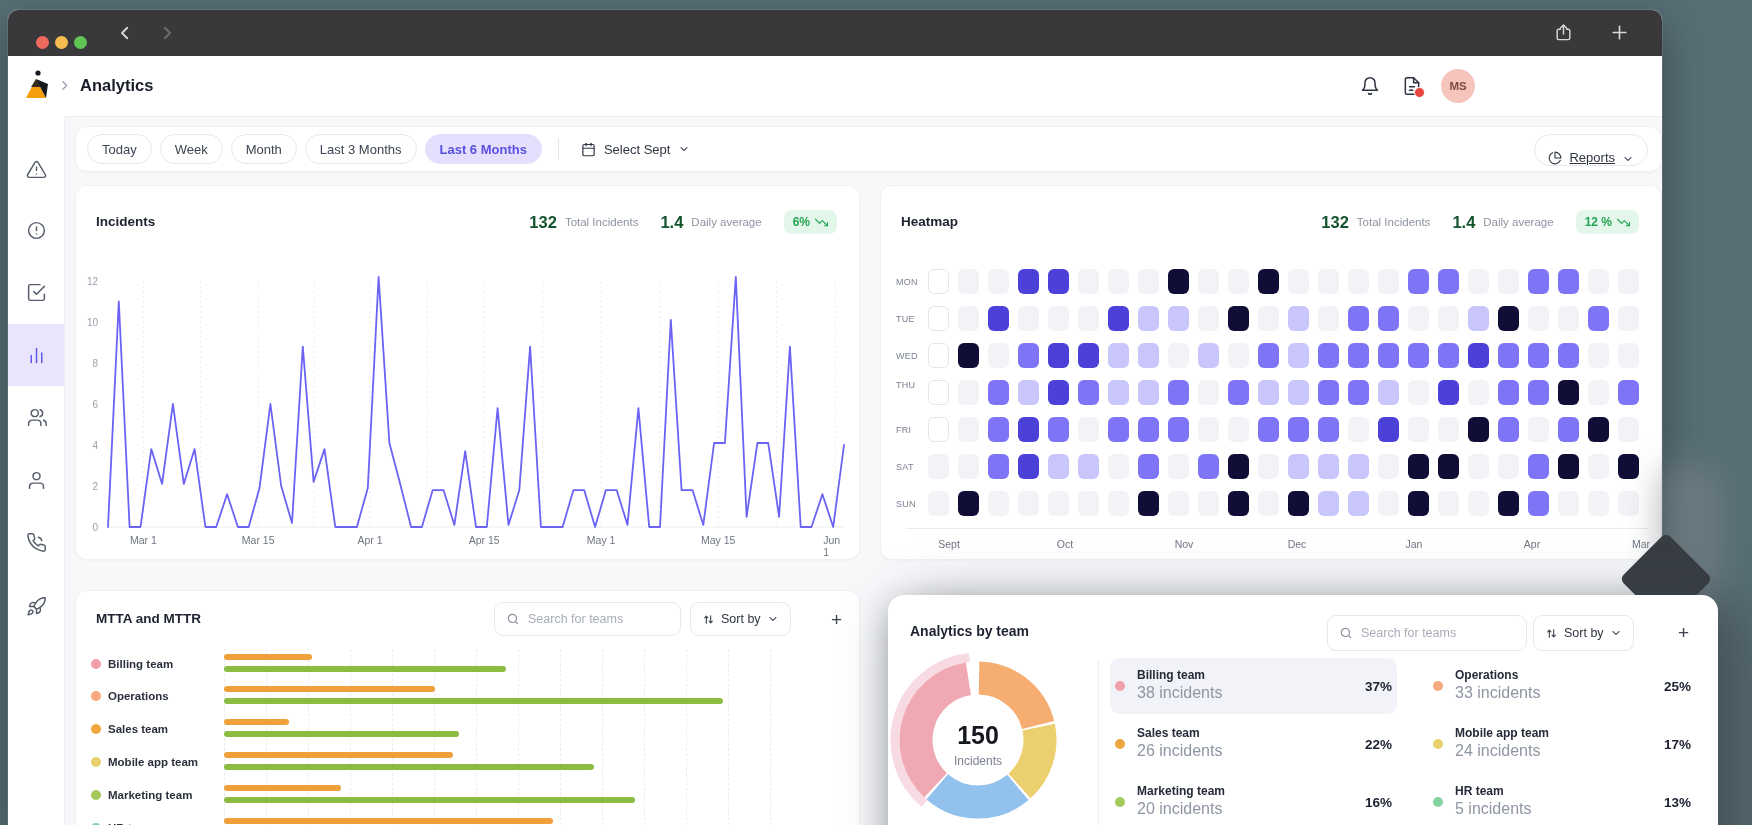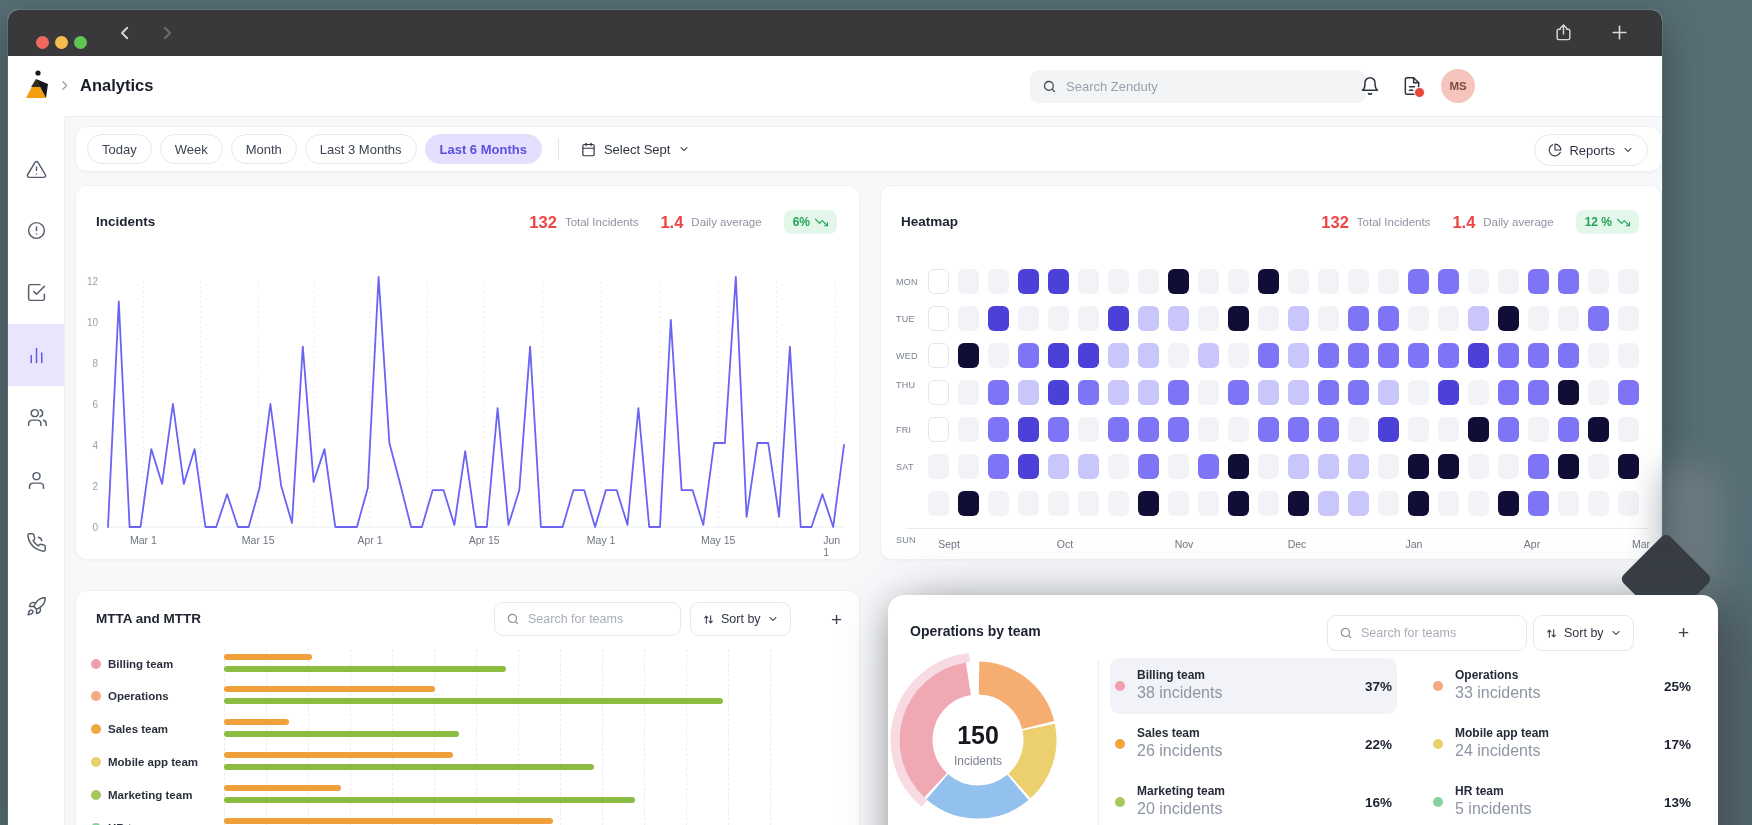--- a/index.html
+++ b/index.html
@@ -18,30 +18,30 @@
   .avatar{position:absolute;left:1433px;top:13px;width:34px;height:34px;border-radius:50%;background:#f5c4bd;color:#7e4a42;font-size:11.5px;font-weight:700;display:flex;align-items:center;justify-content:center;}
   .hbadge{position:absolute;width:9px;height:9px;border-radius:50%;background:#e8453c;border:1.5px solid #fff;right:-3px;bottom:-2px;}
   
   .sidebar{position:absolute;left:0;top:106px;width:56px;height:709px;background:#ffffff;border-right:1px solid #eceef1;}
   .sideitem{position:absolute;left:0;width:56px;height:62px;display:flex;align-items:center;justify-content:center;color:#565e6c;}
   .sideitem.active{background:#e8e5fc;color:#6157ef;}
   
   .card{position:absolute;background:#fff;border:1px solid #eef0f3;border-radius:12px;box-shadow:0 1px 2px rgba(16,24,40,.03);}
   .ptitle{font-size:13.5px;font-weight:700;color:#1c2230;}
   .stats{position:absolute;display:flex;align-items:center;gap:8px;}
-  .bignum{font-size:16.5px;font-weight:700;color:#ef4444;}
+  .bignum{font-size:16.5px;font-weight:700;color:#14532d;}
   .smlbl{font-size:11.5px;color:#8d93a1;}
   .badge{display:flex;align-items:center;gap:5px;background:#e2f6e9;color:#26a556;font-size:12px;font-weight:700;padding:5px 9px;border-radius:8px;}
   
   .pillrow{position:absolute;left:11px;top:7px;height:30px;display:flex;align-items:center;gap:8px;}
   .pill{height:30px;display:flex;align-items:center;padding:0 14px;border:1px solid #e5e7ec;border-radius:16px;font-size:13px;color:#3d4452;background:#fff;cursor:pointer;}
   .pill.sel{background:#e3dffc;border-color:#e3dffc;color:#5a50e0;font-weight:600;}
   .vdiv{width:1px;height:22px;background:#e4e7ec;margin:0 8px;}
   .rangebtn{display:flex;align-items:center;gap:8px;font-size:13px;color:#2f3542;padding:0 6px;}
-  .reports{position:absolute;right:13px;top:7px;height:30px;border:1px solid #e7e9ee;border-radius:16px;background:#fff;display:flex;align-items:center;gap:7px;padding:0 13px;font-size:13px;color:#2f3542;}
+  .reports{position:absolute;right:13px;top:7px;height:30px;border:1px solid #e7e9ee;border-radius:16px;background:#fff;display:flex;align-items:flex-end;gap:7px;padding:0 13px;font-size:13px;color:#2f3542;text-decoration:underline;}
   
   .ylab{position:absolute;width:22px;text-align:right;font-size:10px;color:#9aa0ab;}
   .xlab{position:absolute;transform:translateX(-50%);font-size:10.5px;color:#6f7581;}
   .rowlab{position:absolute;font-size:9px;color:#7a8190;letter-spacing:.3px;}
   .monlab{position:absolute;transform:translateX(-50%);font-size:10.5px;color:#6f7581;}
   .hcell{position:absolute;width:21px;height:25px;border-radius:6px;}
   
   .minisearch{display:flex;align-items:center;gap:8px;border:1px solid #e6e8ec;border-radius:9px;background:#fff;color:#a7adb8;font-size:12.5px;padding:0 11px;height:32px;}
   .sortbtn{display:flex;align-items:center;gap:6px;border:1px solid #e6e8ec;border-radius:9px;background:#fff;color:#2f3542;font-size:12.5px;padding:0 11px;height:32px;}
   .plusbtn{font-size:19px;color:#3a404d;font-weight:400;background:none;border:none;line-height:1;}
@@ -113,27 +113,20 @@
             <path d="M9 18 L19 18 L14 10 Z" fill="#15181e" opacity=".85"></path>
           </svg>
       </span>
       <span class="abs" style="left:50px;top:23px">
         <svg width="13" height="13" viewBox="0 0 24 24" fill="none" stroke="#9aa1ad" stroke-width="2.4" stroke-linecap="round" stroke-linejoin="round">
             <polyline points="9 5 16 12 9 19"></polyline>
           </svg>
       </span>
       <span class="apptitle abs" style="left:72px;top:20px">Analytics</span>
 
-      <div class="gsearch">
-        <svg width="15" height="15" viewBox="0 0 24 24" fill="none" stroke="#454c59" stroke-width="2.1" stroke-linecap="round">
-            <circle cx="11" cy="11" r="7"></circle>
-            <line x1="20" y1="20" x2="16.2" y2="16.2"></line>
-          </svg>
-        <span>Search Zenduty</span>
-      </div>
 
       <span class="abs" style="left:1352px;top:20px">
         <svg width="20" height="20" viewBox="0 0 24 24" fill="none" stroke="#2c323e" stroke-width="1.8" stroke-linecap="round" stroke-linejoin="round">
             <path d="M18 8A6 6 0 0 0 6 8c0 7-3 9-3 9h18s-3-2-3-9"></path>
             <path d="M13.73 21a2 2 0 0 1-3.46 0"></path>
           </svg>
       </span>
       <span class="abs" style="left:1394px;top:20px">
         <svg width="20" height="20" viewBox="0 0 24 24" fill="none" stroke="#2c323e" stroke-width="1.8" stroke-linecap="round" stroke-linejoin="round">
             <path d="M14 2H6a2 2 0 0 0-2 2v16a2 2 0 0 0 2 2h12a2 2 0 0 0 2-2V8z"></path>
@@ -452,21 +445,21 @@
           <div class="hcell" style="left: 467px; top: 268px; background: rgb(201, 198, 251);"></div>
           <div class="hcell" style="left: 497px; top: 268px; background: rgb(242, 243, 247);"></div>
           <div class="hcell" style="left: 527px; top: 268px; background: rgb(16, 13, 54);"></div>
           <div class="hcell" style="left: 557px; top: 268px; background: rgb(16, 13, 54);"></div>
           <div class="hcell" style="left: 587px; top: 268px; background: rgb(242, 243, 247);"></div>
           <div class="hcell" style="left: 617px; top: 268px; background: rgb(242, 243, 247);"></div>
           <div class="hcell" style="left: 647px; top: 268px; background: rgb(126, 117, 246);"></div>
           <div class="hcell" style="left: 677px; top: 268px; background: rgb(16, 13, 54);"></div>
           <div class="hcell" style="left: 707px; top: 268px; background: rgb(242, 243, 247);"></div>
           <div class="hcell" style="left: 737px; top: 268px; background: rgb(16, 13, 54);"></div>
-          <div class="rowlab" style="left: 15px; top: 313px; margin-top: 36px;">SUN</div>
+          <div class="rowlab" style="left: 15px; top: 313px;">SUN</div>
           <div class="hcell" style="left: 47px; top: 305px; background: rgb(242, 243, 247);"></div>
           <div class="hcell" style="left: 77px; top: 305px; background: rgb(16, 13, 54);"></div>
           <div class="hcell" style="left: 107px; top: 305px; background: rgb(242, 243, 247);"></div>
           <div class="hcell" style="left: 137px; top: 305px; background: rgb(242, 243, 247);"></div>
           <div class="hcell" style="left: 167px; top: 305px; background: rgb(242, 243, 247);"></div>
           <div class="hcell" style="left: 197px; top: 305px; background: rgb(242, 243, 247);"></div>
           <div class="hcell" style="left: 227px; top: 305px; background: rgb(242, 243, 247);"></div>
           <div class="hcell" style="left: 257px; top: 305px; background: rgb(16, 13, 54);"></div>
           <div class="hcell" style="left: 287px; top: 305px; background: rgb(242, 243, 247);"></div>
           <div class="hcell" style="left: 317px; top: 305px; background: rgb(242, 243, 247);"></div>
@@ -567,21 +560,21 @@
           <div class="mrow-label" style="left: 15px; top: 231px;">
             <span class="teamdot" style="background:#85d2a0"></span>
             <span>HR team</span>
           </div>
           <div class="hbar" style="left: 148px; top: 227px; width: 328.72px; background: rgb(239, 160, 58);"></div>
         </div>
     </div>
   </div>
 
   <section class="teamcard">
-    <span class="ptitle abs" style="left:22px;top:28px;font-size:14px">Operations by team</span>
+    <span class="ptitle abs" style="left:22px;top:28px;font-size:14px">Analytics by team</span>
     <div class="minisearch abs" style="left:439px;top:20px;width:176px;height:34px">
       <svg width="14" height="14" viewBox="0 0 24 24" fill="none" stroke="#8c93a0" stroke-width="2.1" stroke-linecap="round">
           <circle cx="11" cy="11" r="7"></circle>
           <line x1="20" y1="20" x2="16.2" y2="16.2"></line>
         </svg>
       <span>Search for teams</span>
     </div>
     <div class="sortbtn abs" style="left:645px;top:20px;height:34px">
       <svg width="13" height="13" viewBox="0 0 24 24" fill="none" stroke="#3a404d" stroke-width="2" stroke-linecap="round" stroke-linejoin="round">
           <line x1="8" y1="19" x2="8" y2="6"></line>

